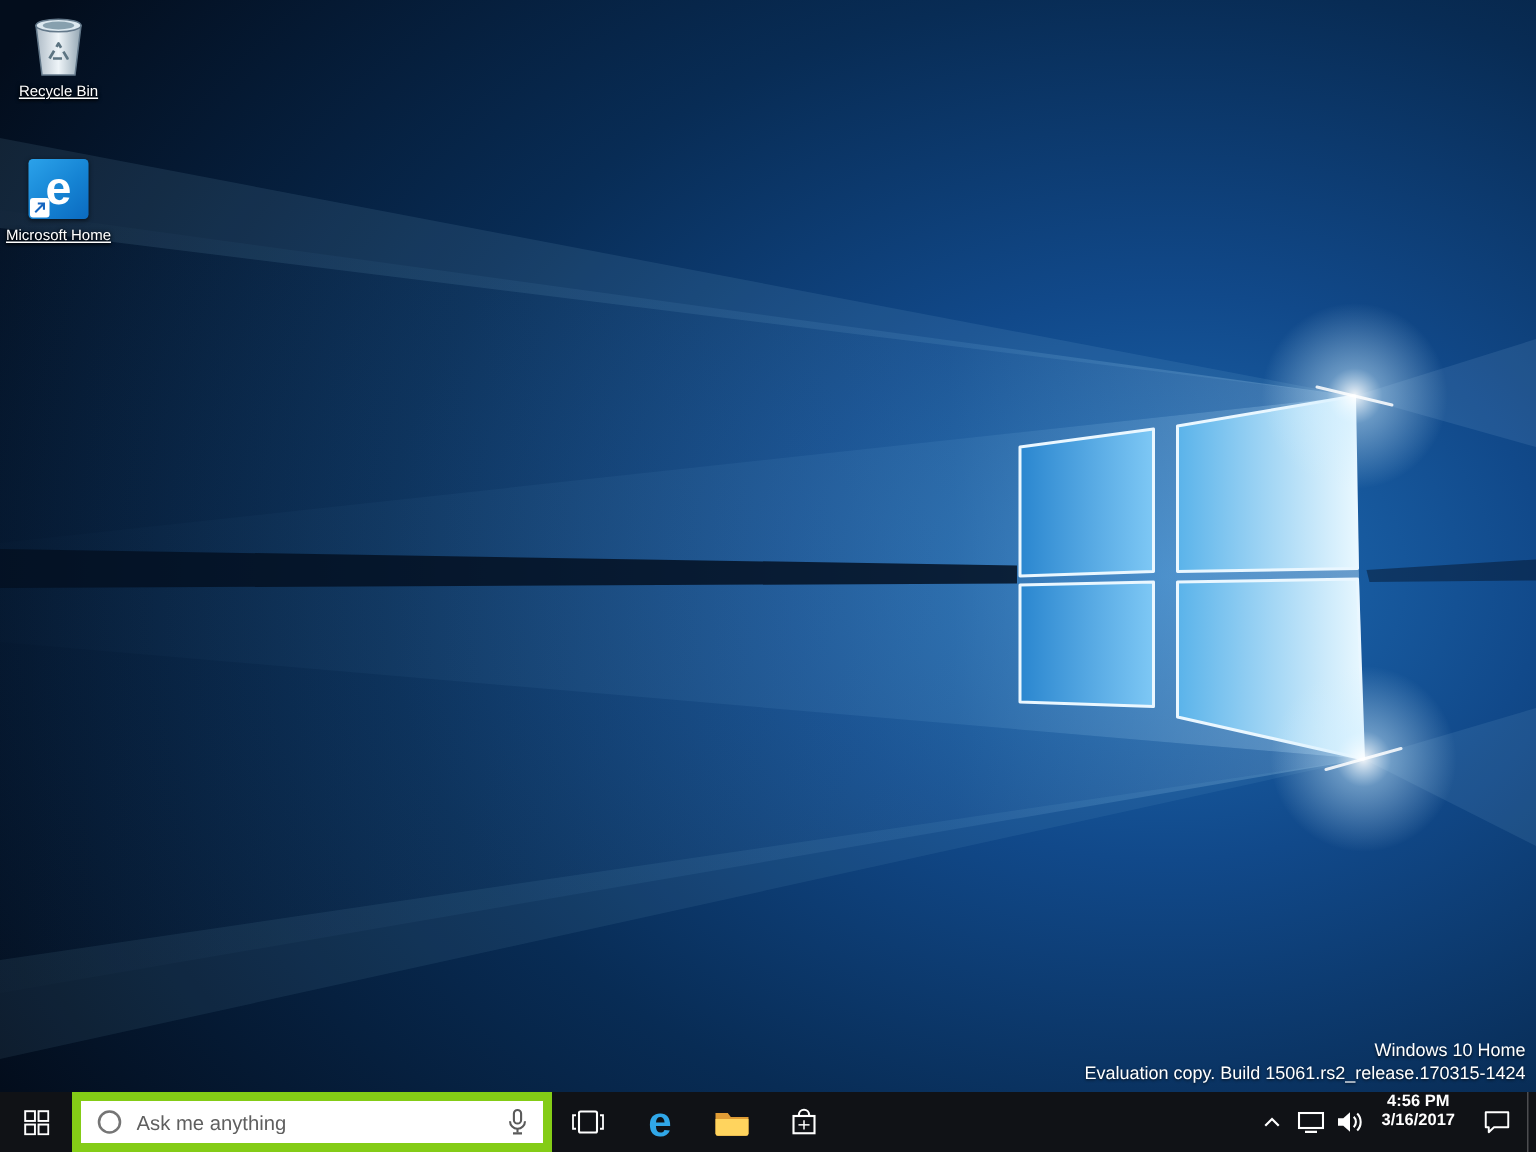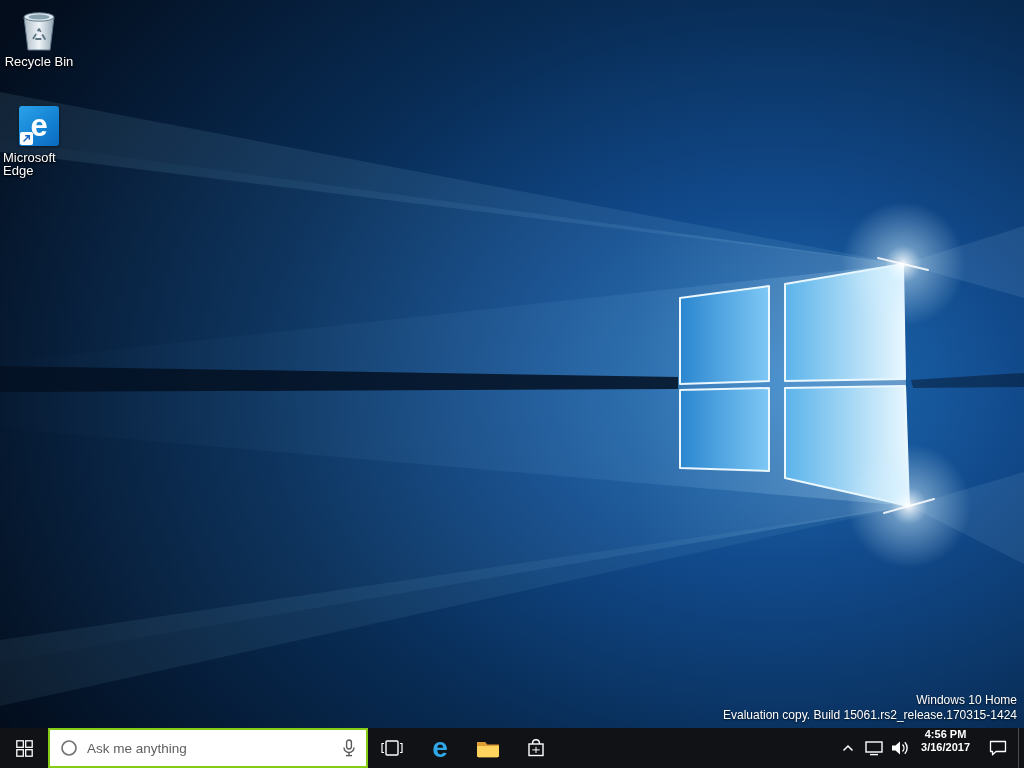--- a/index.html
+++ b/index.html
@@ -7,40 +7,40 @@
   body { font-family:"Liberation Sans", sans-serif; }
 
   .screen { position:relative; width:1024px; height:768px; overflow:hidden; }
   .wallpaper { position:absolute; left:0; top:0; width:1024px; height:768px; display:block; }
 
   
   .desktop-icon { position:absolute; width:78px; display:flex; flex-direction:column; align-items:center; gap:3px; cursor:pointer; }
   #icon-recycle { left:0px; top:8px; }
   #icon-edge { left:0px; top:104px; }
   .glyph { width:42px; height:44px; display:flex; align-items:center; justify-content:center; position:relative; }
-  .icon-label { color:#fff; font-size:13px; line-height:13px; max-width:72px;
-                text-shadow:0 1px 2px rgba(0,0,0,.95), 0 0 3px rgba(0,0,0,.8); }
+  .icon-label { color:#fff; font-size:10px; line-height:13px; text-align:center; max-width:72px;
+                text-shadow:0 1px 2px rgba(0,0,0,.95), 0 0 3px rgba(0,0,0,.8);text-decoration:underline; }
   .edge-tile { width:40px; height:40px; border-radius:3px; position:relative;
                background:linear-gradient(140deg,#2ba2ea 0%, #1583d3 55%, #0b6ac0 100%);
                display:flex; align-items:center; justify-content:center;
                color:#fff; font-size:31px; font-weight:bold; box-shadow:0 1px 3px rgba(0,0,0,.5); }
   .shortcut-arrow { position:absolute; left:1px; bottom:1px; width:13px; height:13px; background:#fff;
                     border-radius:2px; display:flex; align-items:center; justify-content:center; }
 
   
   .watermark { position:absolute; right:7px; bottom:45px; text-align:right; color:#ffffff;
                font-size:12px; line-height:15px; text-shadow:0 1px 2px rgba(0,0,0,.75);margin-top:44px; }
 
   
   .taskbar { position:absolute; left:0; right:0; bottom:0; height:40px; background:#101216;
              display:flex; align-items:stretch; z-index:5; }
   .tb-btn { width:48px; height:40px; display:flex; align-items:center; justify-content:center;
             background:transparent; border:none; cursor:pointer; }
 
-  .searchbox { width:320px; height:40px; background:#ffffff; border:2px solid #84cc16;
+  .searchbox { width:320px; height:40px; background:#ffffff; border:6px solid #84cc16;
                display:flex; align-items:center; padding:0 10px; gap:9px; }
   .search-input { flex:1; min-width:0; border:none; outline:none; background:transparent;
                   font-family:"Liberation Sans", sans-serif; font-size:13.5px; color:#333; }
   .search-input::placeholder { color:#5f5f5f; opacity:1; }
 
   .edge-letter-tb { color:#30a7e8; font-size:28px; font-weight:bold; line-height:28px; }
 
   .tray { margin-left:auto; display:flex; align-items:stretch; }
   .tray-btn { width:26px; height:40px; display:flex; align-items:center; justify-content:center;
               background:transparent; border:none; cursor:pointer; }
@@ -135,21 +135,21 @@
     <div class="glyph">
       <div class="edge-tile">
         <span>e</span>
         <span class="shortcut-arrow">
           <svg width="9" height="9" viewBox="0 0 9 9">
             <path d="M1.5 7.5 L7 2 M3.2 1.7 L7.3 1.7 L7.3 5.8" fill="none" stroke="#1565c0" stroke-width="1.4"></path>
           </svg>
         </span>
       </div>
     </div>
-    <div class="icon-label">Microsoft Edge</div>
+    <div class="icon-label">Microsoft Home</div>
   </div>
 
   <div class="watermark">
     <div>Windows 10 Home</div>
     <div>Evaluation copy. Build 15061.rs2_release.170315-1424</div>
   </div>
 
   <div class="taskbar">
 
     <button class="tb-btn">

